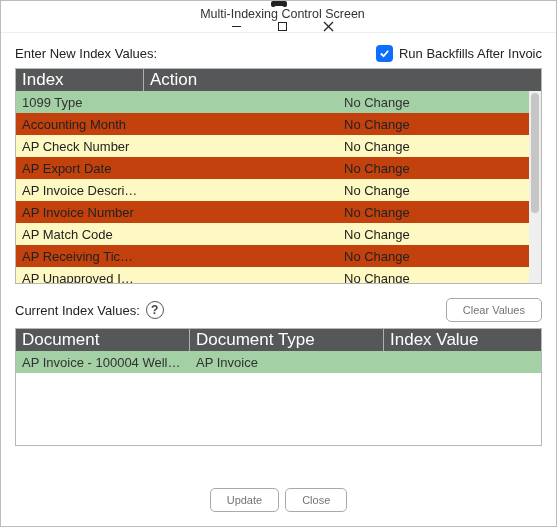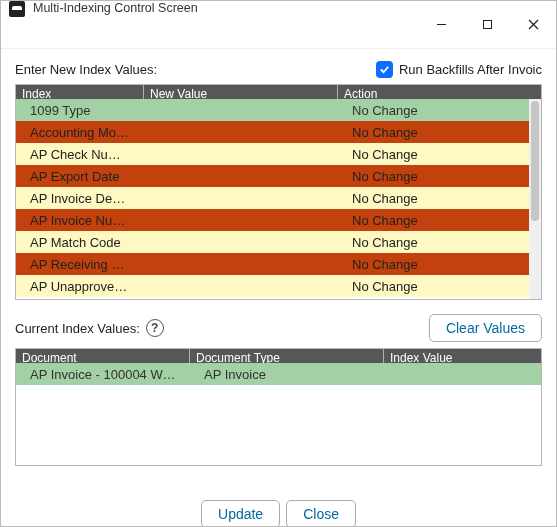--- a/index.html
+++ b/index.html
@@ -10,25 +10,26 @@
     color: #222;
     background: #fff;
     width: 557px;
     height: 527px;
     overflow: hidden;
     border: 1px solid #bbb;
   }
   
   .titlebar {
     display: flex;
-    align-items: flex-start;
-    height: 48px;
+    align-items: center;
+    height: 32px;
     padding: 0 0 0 8px;
     background: #fff;
     border-bottom: 1px solid #eee;
+    flex-direction: column;
   }
   .titlebar .app-icon {
     width: 16px; height: 16px;
     background: #222;
     border-radius: 2px;
     margin-right: 8px;
     position: relative;
   }
   .titlebar .app-icon::after {
     content: "";
@@ -87,23 +88,23 @@
     border: 1px solid #b7b7b7;
     position: relative;
   }
   .table-wrap.top { height: 216px; display:flex; flex-direction:column; }
   .table-wrap.bottom { height: 118px; display:flex; flex-direction:column; margin-top:0; }
 
   .thead {
     display: flex;
     background: #555759;
     color: #fff;
-    font-size: 12px;
-    height: 14px;
-    align-items: flex-start;
+    font-size: 17px;
+    height: 22px;
+    align-items: center;
     padding-right: 0;
   }
   .th {
     padding: 2px 6px;
     border-right: 1px solid #b0b0b0;
     display: flex;
     align-items: center;
     overflow: hidden;
     white-space: nowrap;
   }
@@ -116,21 +117,21 @@
   .tr {
     display: flex;
     height: 22px;
     align-items: center;
     font-size: 13px;
   }
   .tr.even { background: #c2410c; }
   .tr.odd { background: #fef9c3; }
   .tr.selected { background: #a3d0a4; color: #323232; }
   .td {
-    padding: 0 14px;
+    padding: 0 6px;
     overflow: hidden;
     white-space: nowrap;
     text-overflow: ellipsis;
   }
   .scrollbar {
     position: absolute;
     right: 0; top: 0; bottom: 0;
     width: 12px;
     background: #efefef;
   }
@@ -163,22 +164,22 @@
     justify-content: center;
     font-size: 12px;
     color: #444;
     font-weight: 600;
   }
   .btn {
     border: 1px solid #aaa;
     background: #fff;
     border-radius: 5px;
     padding: 5px 16px;
-    font-size: 14px;
-    color: #0369a1;
+    font-size: 11px;
+    color: #737373;
     cursor: pointer;
   }
 
   .footer {
     display: flex;
     justify-content: center;
     gap: 6px;
     padding: 14px 0 14px 0;
     margin-top: auto;
   }
@@ -229,21 +230,20 @@
             <polyline points="2,6 5,9 10,3" fill="none" stroke="#fff" stroke-width="2"></polyline>
           </svg>
       </div>
       <span>Run Backfills After Invoic</span>
     </div>
   </div>
 
   <div class="table-wrap top">
     <div class="thead">
       <div class="th c1">Index</div>
-      <div class="th c2">New Value</div>
       <div class="th c3">Action</div>
     </div>
     <div class="tbody" id="top-tbody">
       <div class="tr selected">
           <div class="td c1">1099 Type</div>
           <div class="td c2"></div>
           <div class="td c3">No Change</div>
         </div>
         <div class="tr even">
           <div class="td c1">Accounting Month</div>

